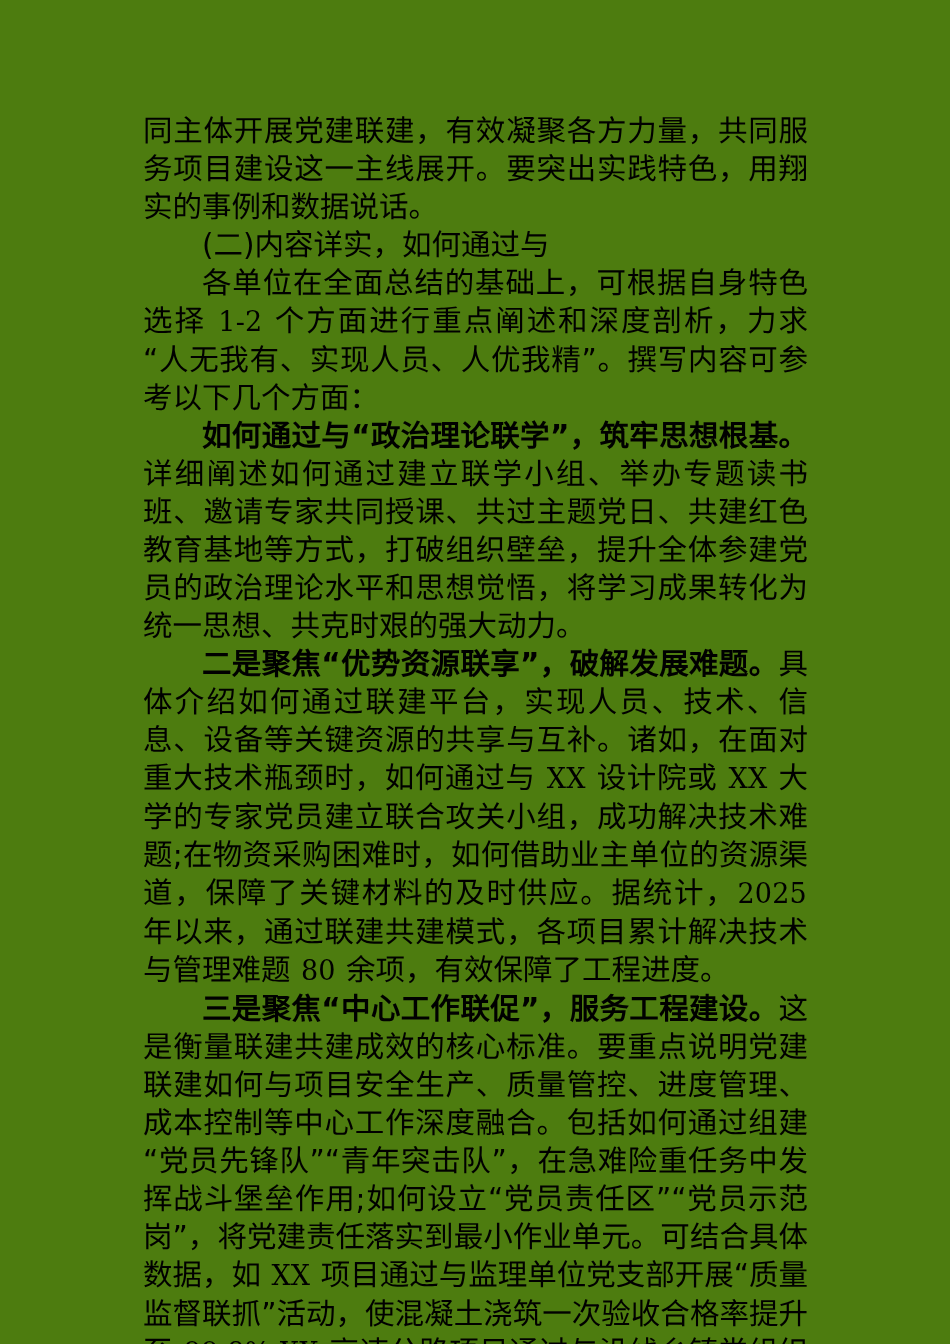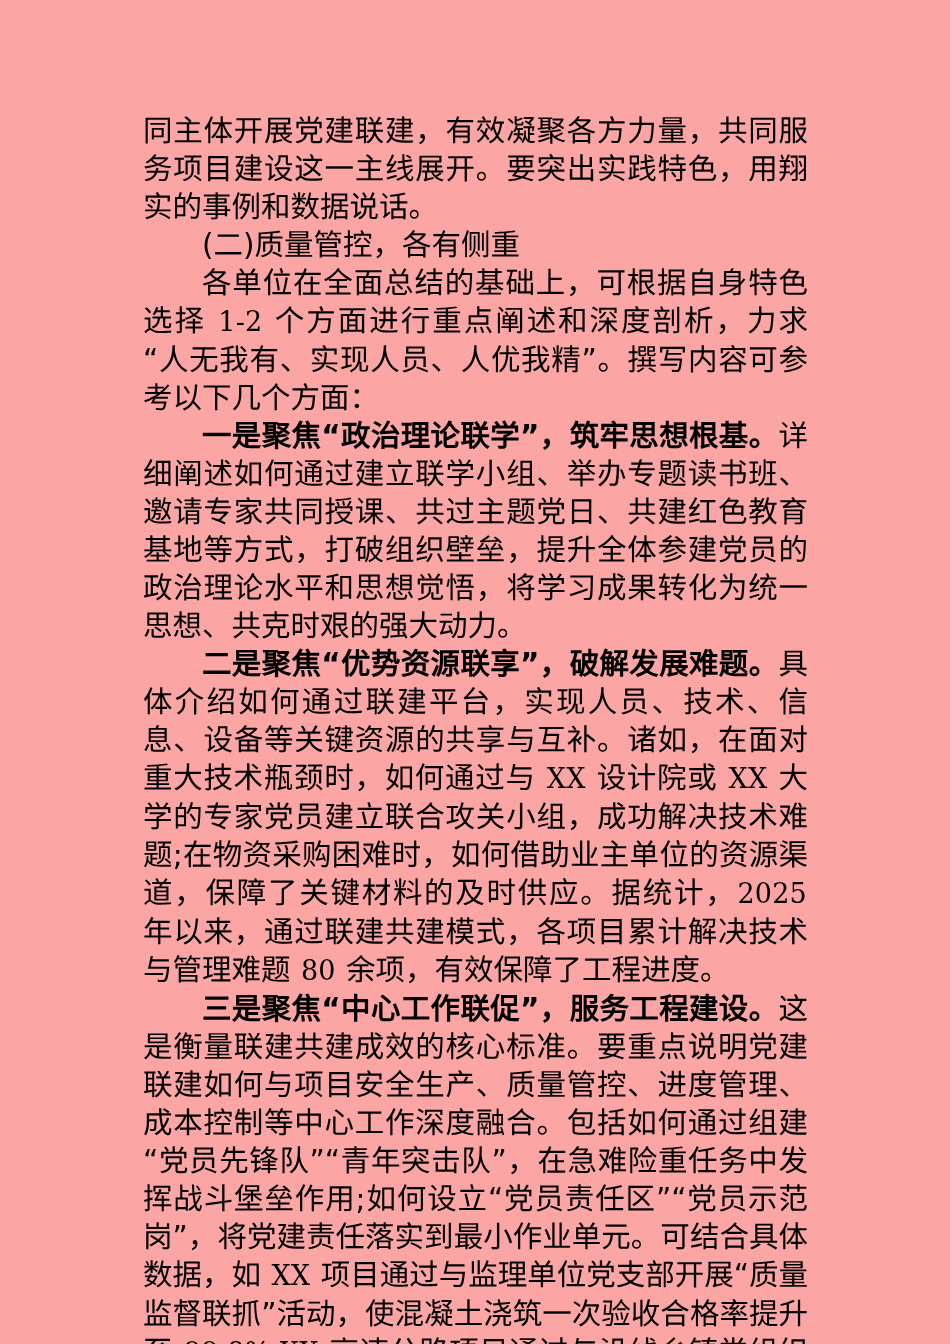--- a/index.html
+++ b/index.html
@@ -14,21 +14,21 @@
     overflow: hidden;
     font-family: "DejaVu Sans", "Liberation Sans", sans-serif;
     color: #000000;
     -webkit-font-smoothing: antialiased;
   }
 
   .page {
     position: relative;
     width: 950px;
     height: 1344px;
-    background: #fca5a5;
+    background: #4d7c0f;
     box-sizing: border-box;
   }
 
   .doc-body {
     position: absolute;
     left: 143px;
     top: 112px;
     width: 665px;
   }
 
@@ -60,19 +60,19 @@
   .para.heading {
     font-weight: 400;
   }
 </style>
 </head>
 <body>
 
 <div class="page">
   <div class="doc-body">
       <p class="para" style="text-indent: 0px;"><span>同主体开展党建联建，有效凝聚各方力量，共同服务项目建设这一主线展开。要突出实践特色，用翔实的事例和数据说话。</span></p>
-      <p class="para heading"><span>(二)质量管控，各有侧重</span></p>
+      <p class="para heading"><span>(二)内容详实，如何通过与</span></p>
       <p class="para"><span>各单位在全面总结的基础上，可根据自身特色选择 </span><span class="lat">1-2</span><span> 个方面进行重点阐述和深度剖析，力求“人无我有、实现人员、人优我精”。撰写内容可参考以下几个方面：</span></p>
-      <p class="para"><span class="bold">一是聚焦“政治理论联学”，筑牢思想根基。</span><span>详细阐述如何通过建立联学小组、举办专题读书班、邀请专家共同授课、共过主题党日、共建红色教育基地等方式，打破组织壁垒，提升全体参建党员的政治理论水平和思想觉悟，将学习成果转化为统一思想、共克时艰的强大动力。</span></p>
+      <p class="para"><span class="bold">如何通过与“政治理论联学”，筑牢思想根基。</span><span>详细阐述如何通过建立联学小组、举办专题读书班、邀请专家共同授课、共过主题党日、共建红色教育基地等方式，打破组织壁垒，提升全体参建党员的政治理论水平和思想觉悟，将学习成果转化为统一思想、共克时艰的强大动力。</span></p>
       <p class="para"><span class="bold">二是聚焦“优势资源联享”，破解发展难题。</span><span>具体介绍如何通过联建平台，实现人员、技术、信息、设备等关键资源的共享与互补。诸如，在面对重大技术瓶颈时，如何通过与 </span><span class="lat">XX</span><span> 设计院或 </span><span class="lat">XX</span><span> 大学的专家党员建立联合攻关小组，成功解决技术难题;在物资采购困难时，如何借助业主单位的资源渠道，保障了关键材料的及时供应。据统计，</span><span class="lat">2025</span><span> 年以来，通过联建共建模式，各项目累计解决技术与管理难题 </span><span class="lat">80</span><span> 余项，有效保障了工程进度。</span></p>
       <p class="para"><span class="bold">三是聚焦“中心工作联促”，服务工程建设。</span><span>这是衡量联建共建成效的核心标准。要重点说明党建联建如何与项目安全生产、质量管控、进度管理、成本控制等中心工作深度融合。包括如何通过组建“党员先锋队”“青年突击队”，在急难险重任务中发挥战斗堡垒作用;如何设立“党员责任区”“党员示范岗”，将党建责任落实到最小作业单元。可结合具体数据，如 </span><span class="lat">XX</span><span> 项目通过与监理单位党支部开展“质量监督联抓”活动，使混凝土浇筑一次验收合格率提升至 </span><span class="lat">99.8%;XX</span><span> 高速公路项目通过与沿线乡镇党组织联建，高效完成征地拆迁工作，为主体工程施工争取了宝贵时间，关键工序较原计划提前了 </span></p>
     </div>
 </div>
 
 </body></html>

